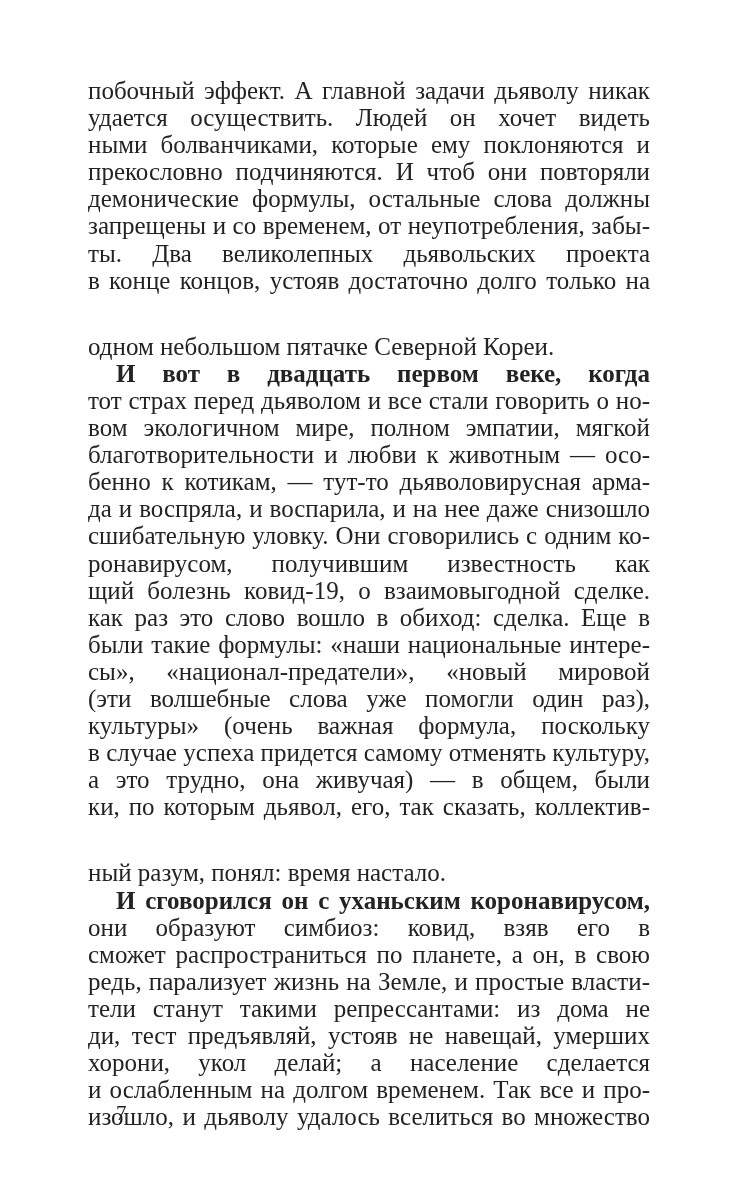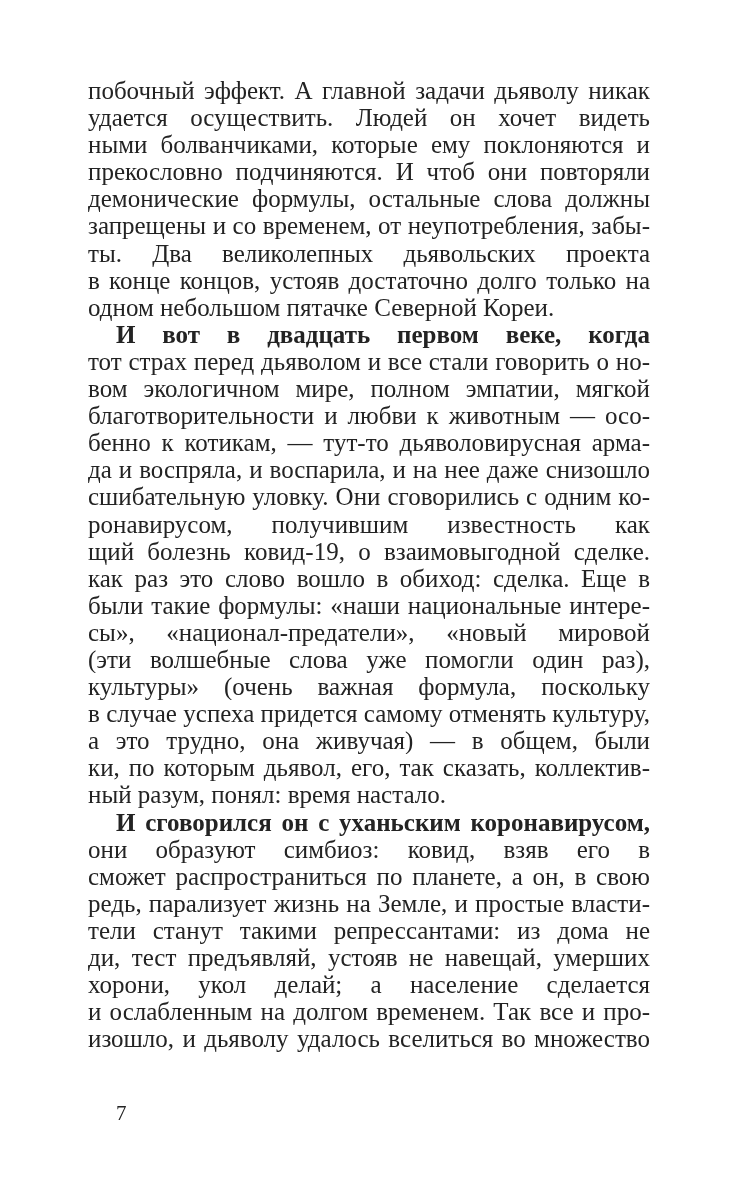--- a/index.html
+++ b/index.html
@@ -26,20 +26,21 @@
   }
   .line {
     height: 27.1px;
     overflow: hidden;
     text-align: justify;
     text-align-last: justify;
     white-space: normal;
   }
   .line.par-end {
     text-align-last: left;
+    margin-top: 39px;
   }
   .line.indent {
     text-indent: 28px;
     font-weight: bold;
   }
   .page-number {
     position: absolute;
     left: 116px;
     top: 1100px;
     font-size: 21px;

